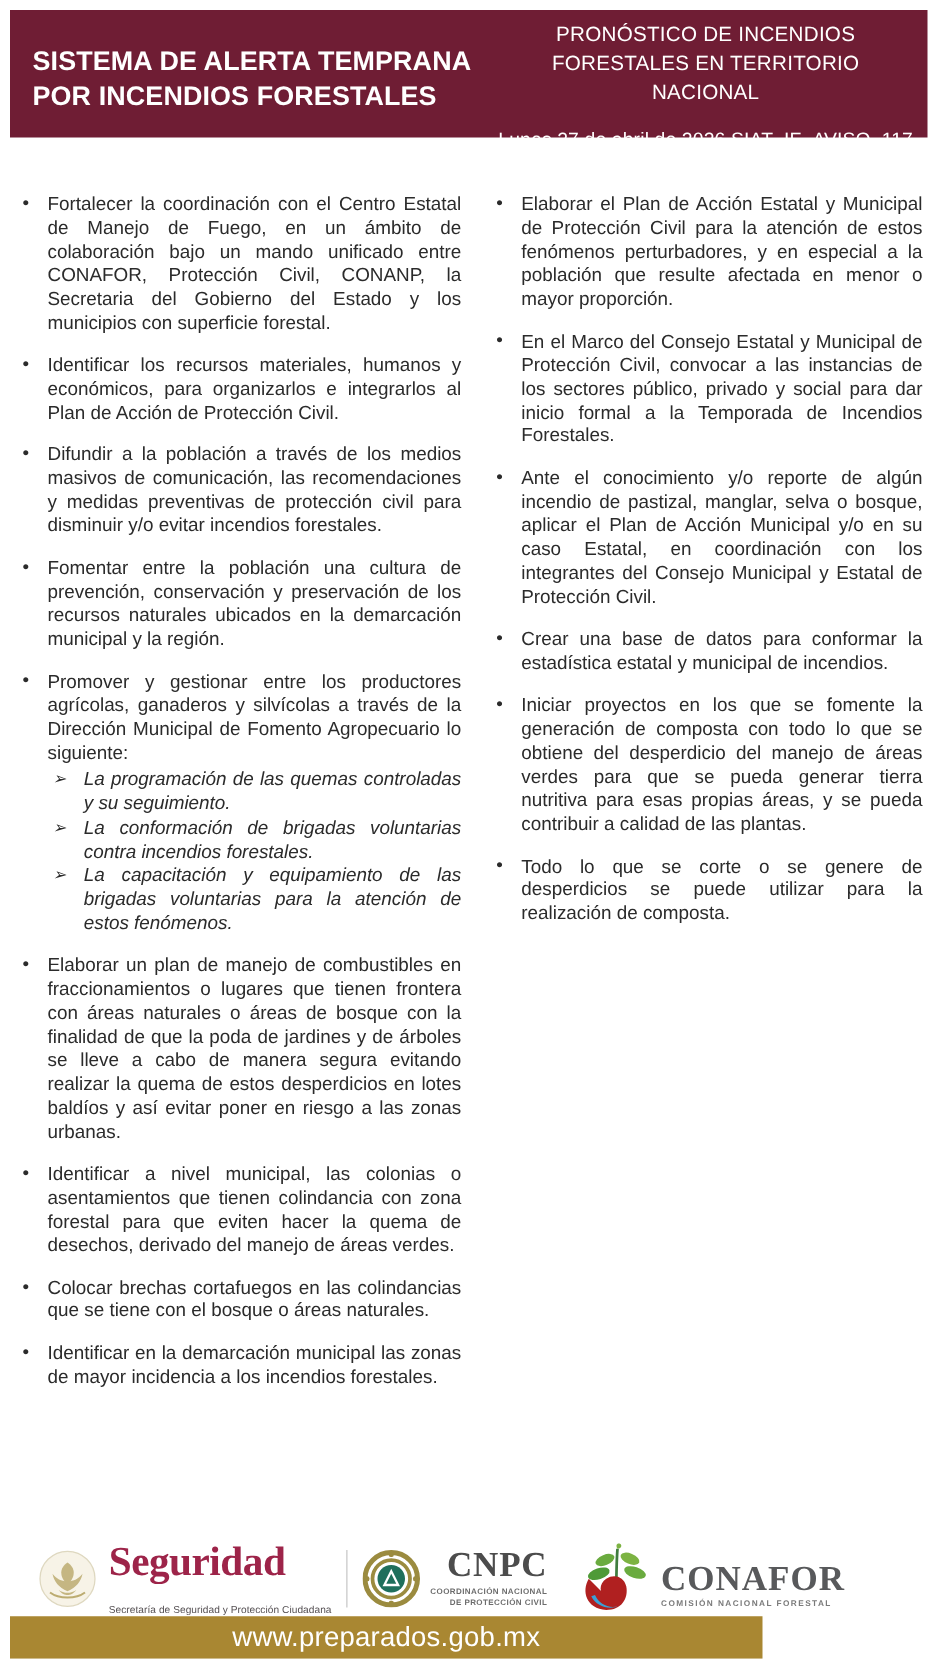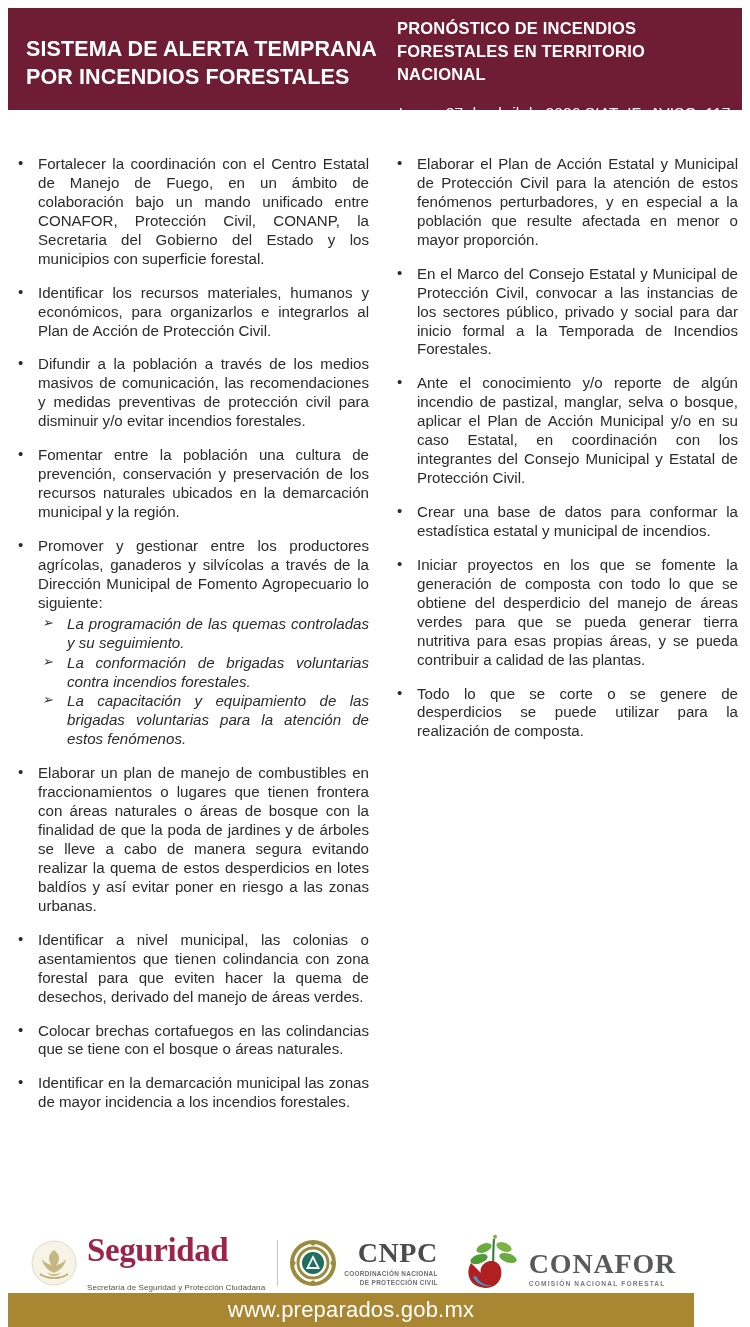--- a/index.html
+++ b/index.html
@@ -56,22 +56,23 @@
     padding: 9px 10px 6px 4px;
     box-sizing: border-box;
     display: flex;
     flex-direction: column;
     align-items: center;
     justify-content: flex-start;
   }
   .header-right-title {
     color: #ffffff;
     font-size: 16.5px;
-    font-weight: bold;
+    font-weight: normal;
     line-height: 1.38;
+    text-align: center;
     letter-spacing: 0.2px;
   }
   .header-right-date {
     color: #ffffff;
     font-size: 15.5px;
     font-weight: normal;
     text-align: center;
     margin-top: 19px;
     letter-spacing: 0.1px;
   }
@@ -242,21 +243,21 @@
     color: #7a7a7a;
     margin-top: 2px;
     letter-spacing: 1.15px;
   }
 
   
   .bottom-bar {
     position: absolute;
     left: 8px;
     top: 1293px;
-    width: 686px;
+    width: 602px;
     height: 34px;
     background: #a98732;
     display: flex;
     align-items: center;
     justify-content: center;
   }
   .bottom-url {
     color: #ffffff;
     font-size: 22px;
     letter-spacing: 0.2px;

